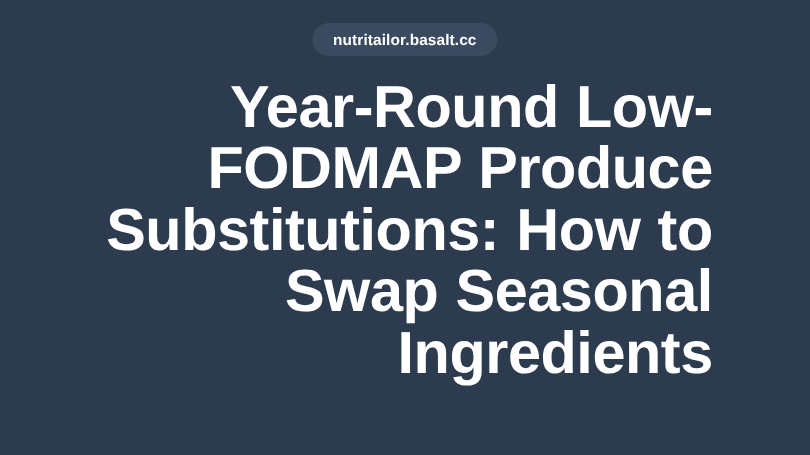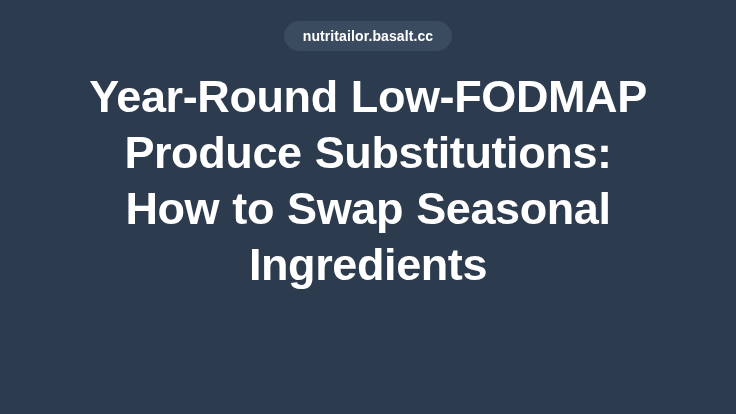--- a/index.html
+++ b/index.html
@@ -51,23 +51,23 @@
   #headline-wrap {
     width: 560px;
     margin-top: 18px;
     display: flex;
     flex-direction: column;
     align-items: center;
   }
   #headline {
     margin: 0;
     width: 100%;
-    text-align: center;
+    text-align: right;
     color: #ffffff;
-    font-size: 45px;
+    font-size: 54px;
     font-weight: 700;
     line-height: 56px;
     letter-spacing: -0.4px;
     word-spacing: 1px;
   }
 </style>
 </head>
 <body style="background: rgb(45, 59, 78);">
 
 <div id="card" style="background: rgb(45, 59, 78);">

